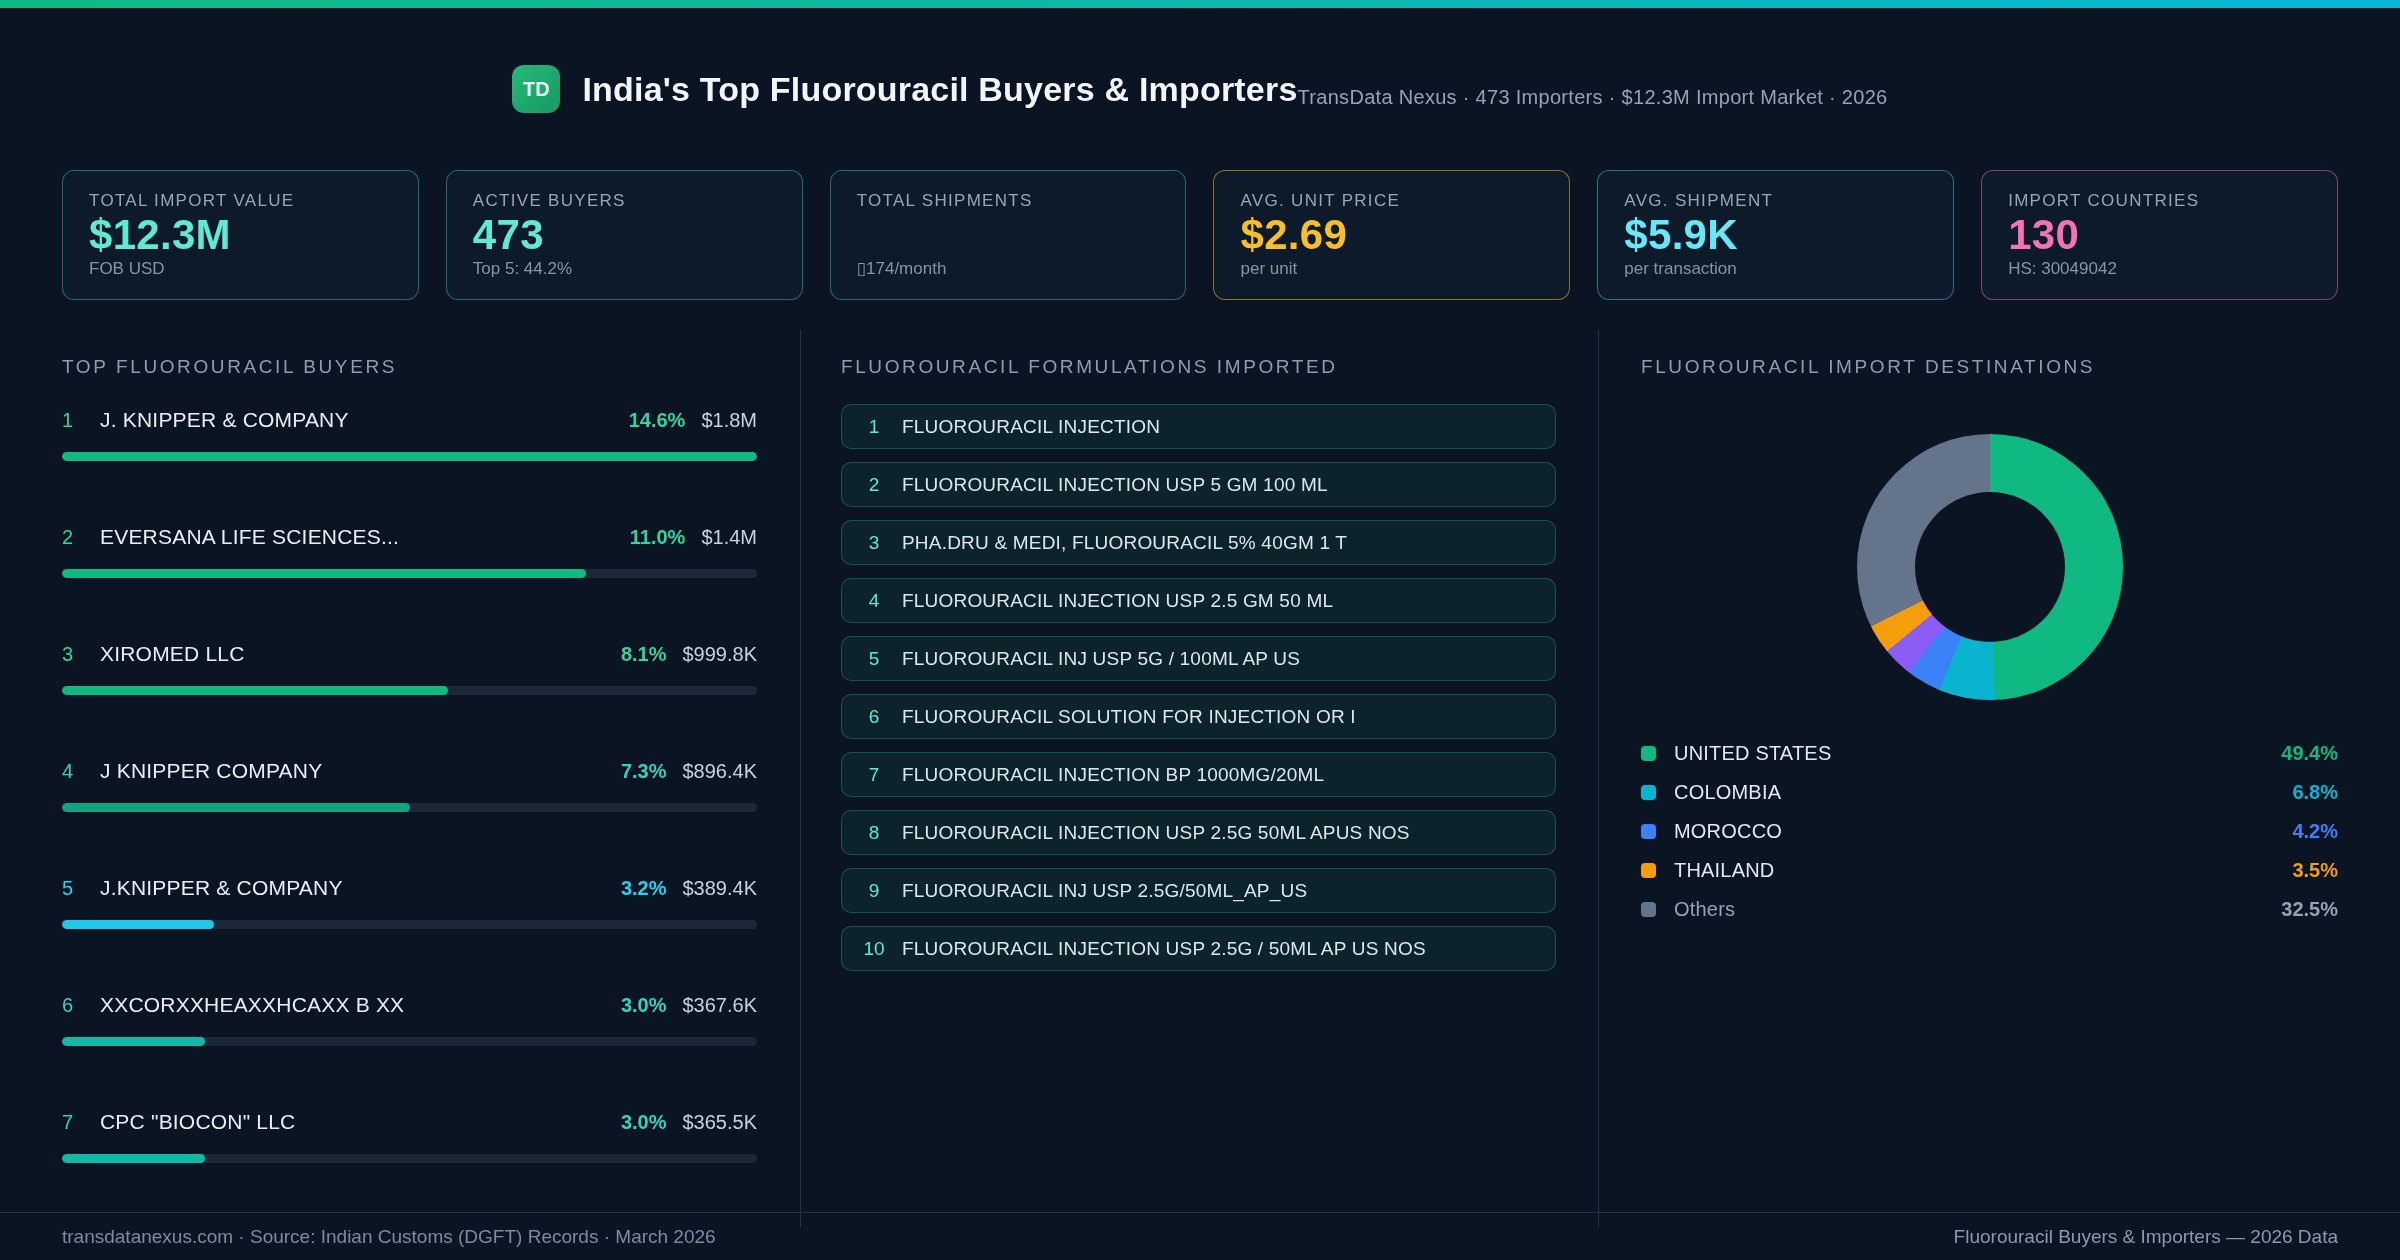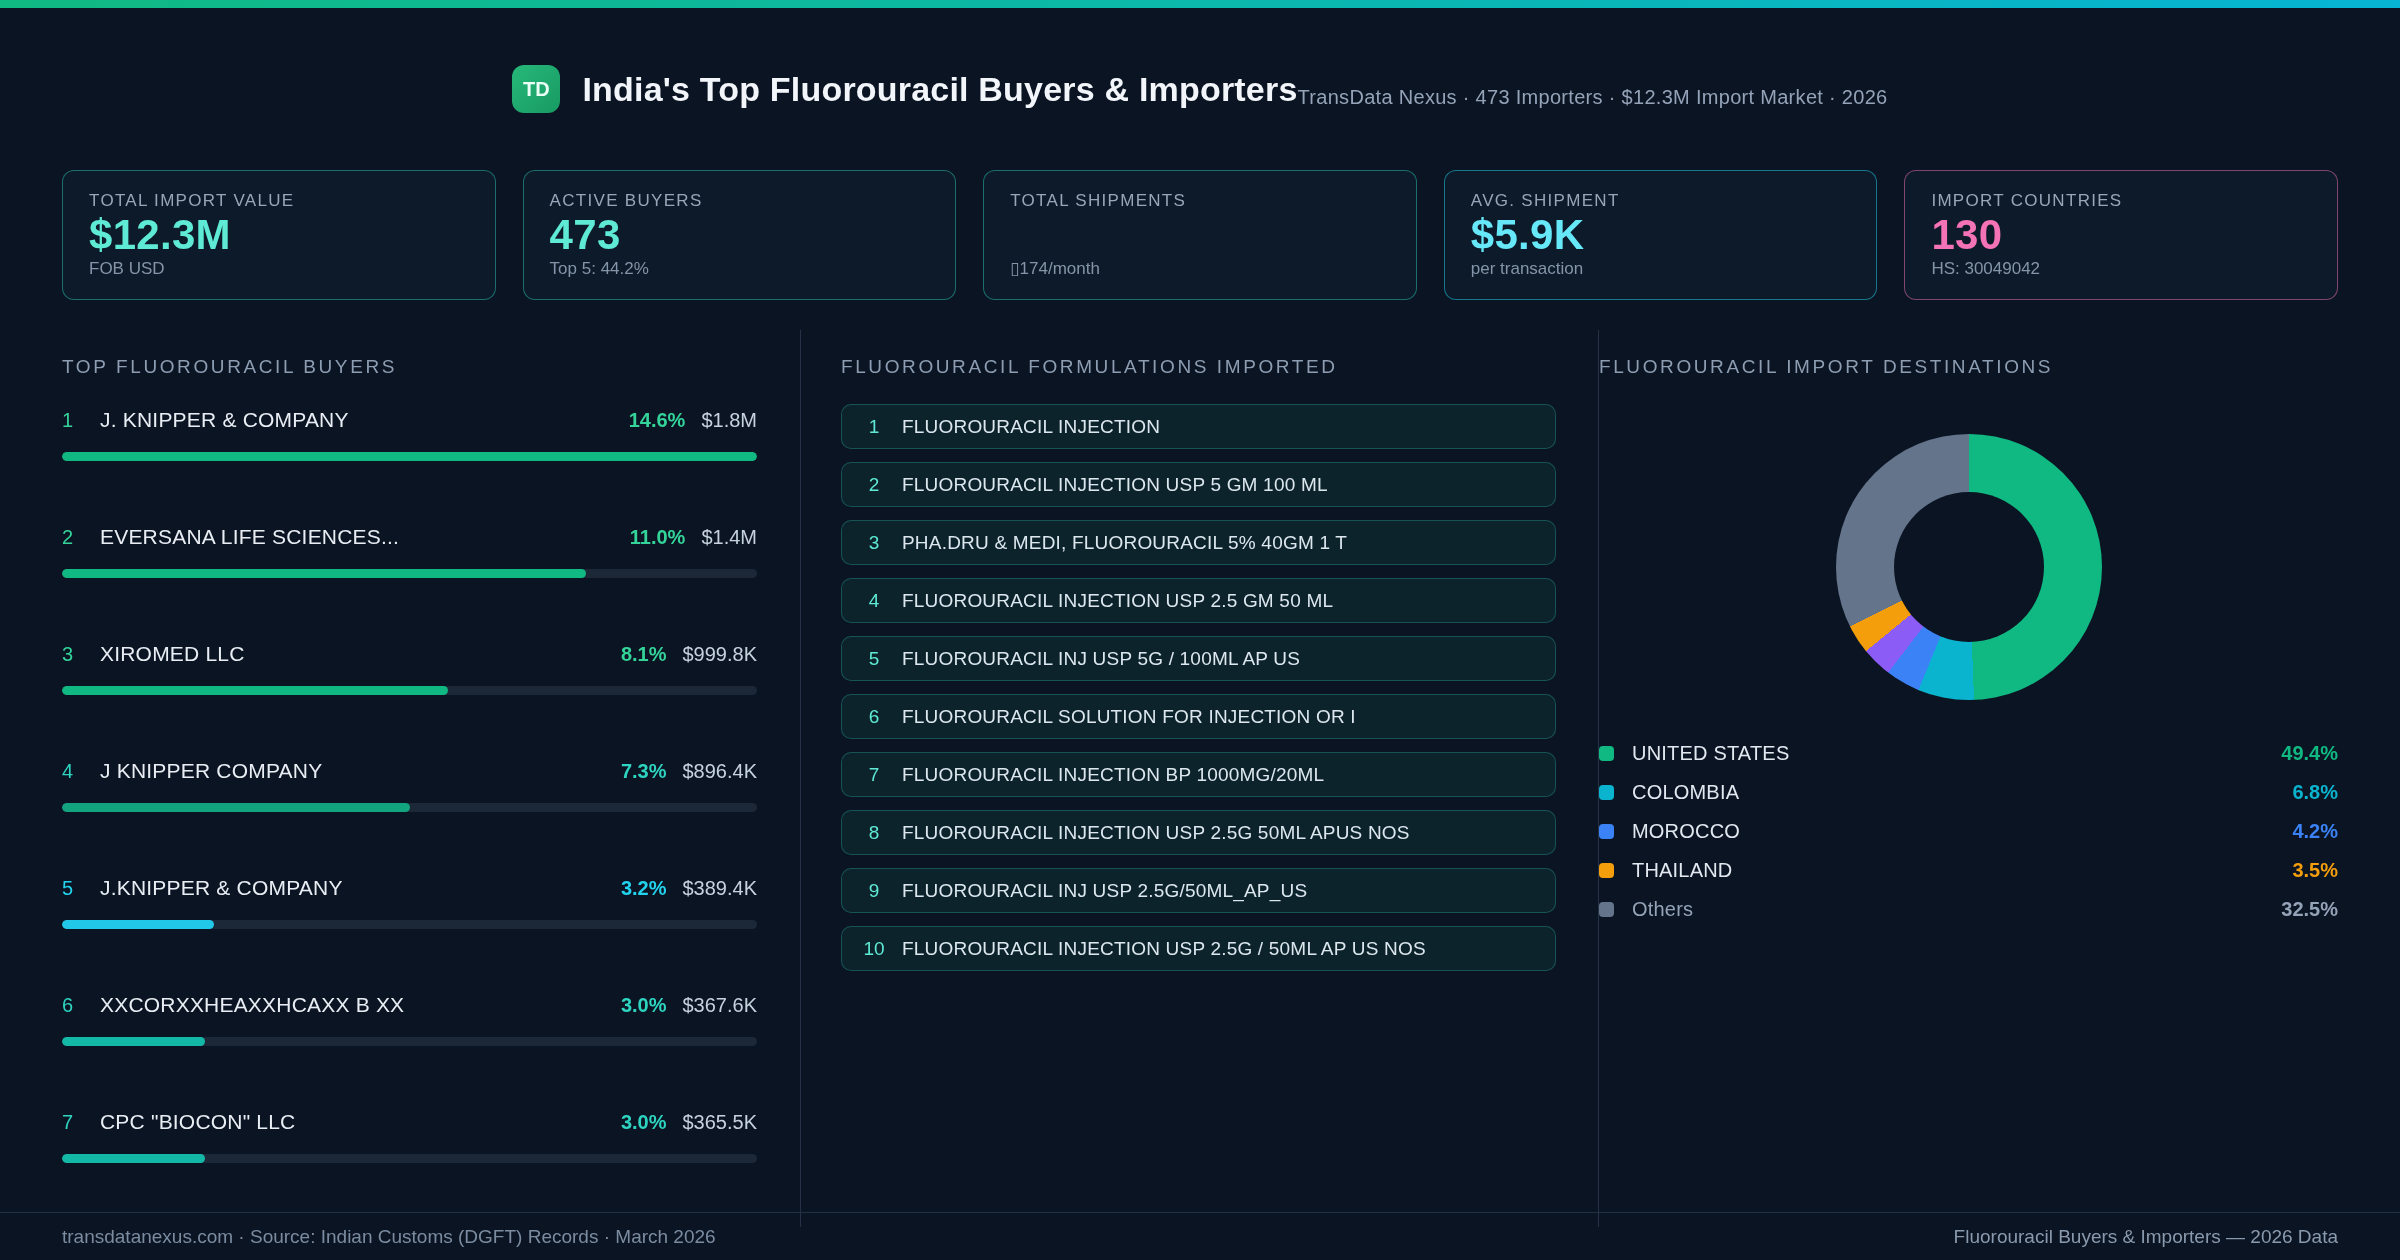--- a/index.html
+++ b/index.html
@@ -19,21 +19,21 @@
   .stat-card { flex:1; background:#0d1a29; border:1.5px solid rgba(45,212,191,0.45); border-radius:12px;
                padding:20px 26px; display:flex; flex-direction:column; justify-content:space-between; }
   .stat-label { font-size:17px; letter-spacing:1.3px; color:#97a6b8; }
   .stat-value { font-size:42px; font-weight:600; letter-spacing:0.3px; }
   .stat-sub   { font-size:17px; color:#8495a9; }
 
   .main { margin-top:30px; height:882px; display:grid; grid-template-columns:800px 798px 1fr; }
   .col { padding-top:26px; }
   .col-buyers { padding-left:62px; padding-right:43px; }
   .col-formulations { border-left:1px solid #253246; padding-left:40px; padding-right:42px; }
-  .col-destinations { border-left:1px solid #253246; padding-right:62px; }
+  .col-destinations { border-left:1px solid #253246; padding-left:42px; padding-right:62px; }
   .section-title { font-size:19px; letter-spacing:2.6px; color:#8d9db2; }
 
   .buyers-list { margin-top:30px; }
   .buyer-item { margin-bottom:64px; }
   .buyer-row { display:flex; align-items:baseline; }
   .buyer-rank { width:26px; font-size:20px; font-weight:500; color:#2dd4bf; }
   .buyer-name { margin-left:12px; font-size:21px; color:#e9eef4; letter-spacing:0.2px; }
   .buyer-spacer { flex:1; }
   .buyer-pct { font-size:20px; font-weight:600; color:#34d399; }
   .buyer-value { margin-left:16px; font-size:20px; color:#c7d2df; }
@@ -83,20 +83,25 @@
   </div>
   <div class="stat-card" style="border-color: rgba(45, 212, 191, 0.45);">
     <div class="stat-label">ACTIVE BUYERS</div>
     <div class="stat-value" style="color: rgb(94, 234, 212);">473</div>
     <div class="stat-sub">Top 5: 44.2%</div>
   </div>
   <div class="stat-card" style="border-color: rgba(45, 212, 191, 0.45);">
     <div class="stat-label">TOTAL SHIPMENTS</div>
     <div class="stat-sub">▯174/month</div>
   </div>
+  <div class="stat-card" style="border-color: rgba(251, 191, 36, 0.55);">
+    <div class="stat-label">AVG. UNIT PRICE</div>
+    <div class="stat-value" style="color: rgb(251, 191, 36);">$2.69</div>
+    <div class="stat-sub">per unit</div>
+  </div>
   <div class="stat-card" style="border-color: rgba(34, 211, 238, 0.5);">
     <div class="stat-label">AVG. SHIPMENT</div>
     <div class="stat-value" style="color: rgb(103, 232, 249);">$5.9K</div>
     <div class="stat-sub">per transaction</div>
   </div>
   <div class="stat-card" style="border-color: rgba(244, 114, 182, 0.5);">
     <div class="stat-label">IMPORT COUNTRIES</div>
     <div class="stat-value" style="color: rgb(244, 114, 182);">130</div>
     <div class="stat-sub">HS: 30049042</div>
   </div>

